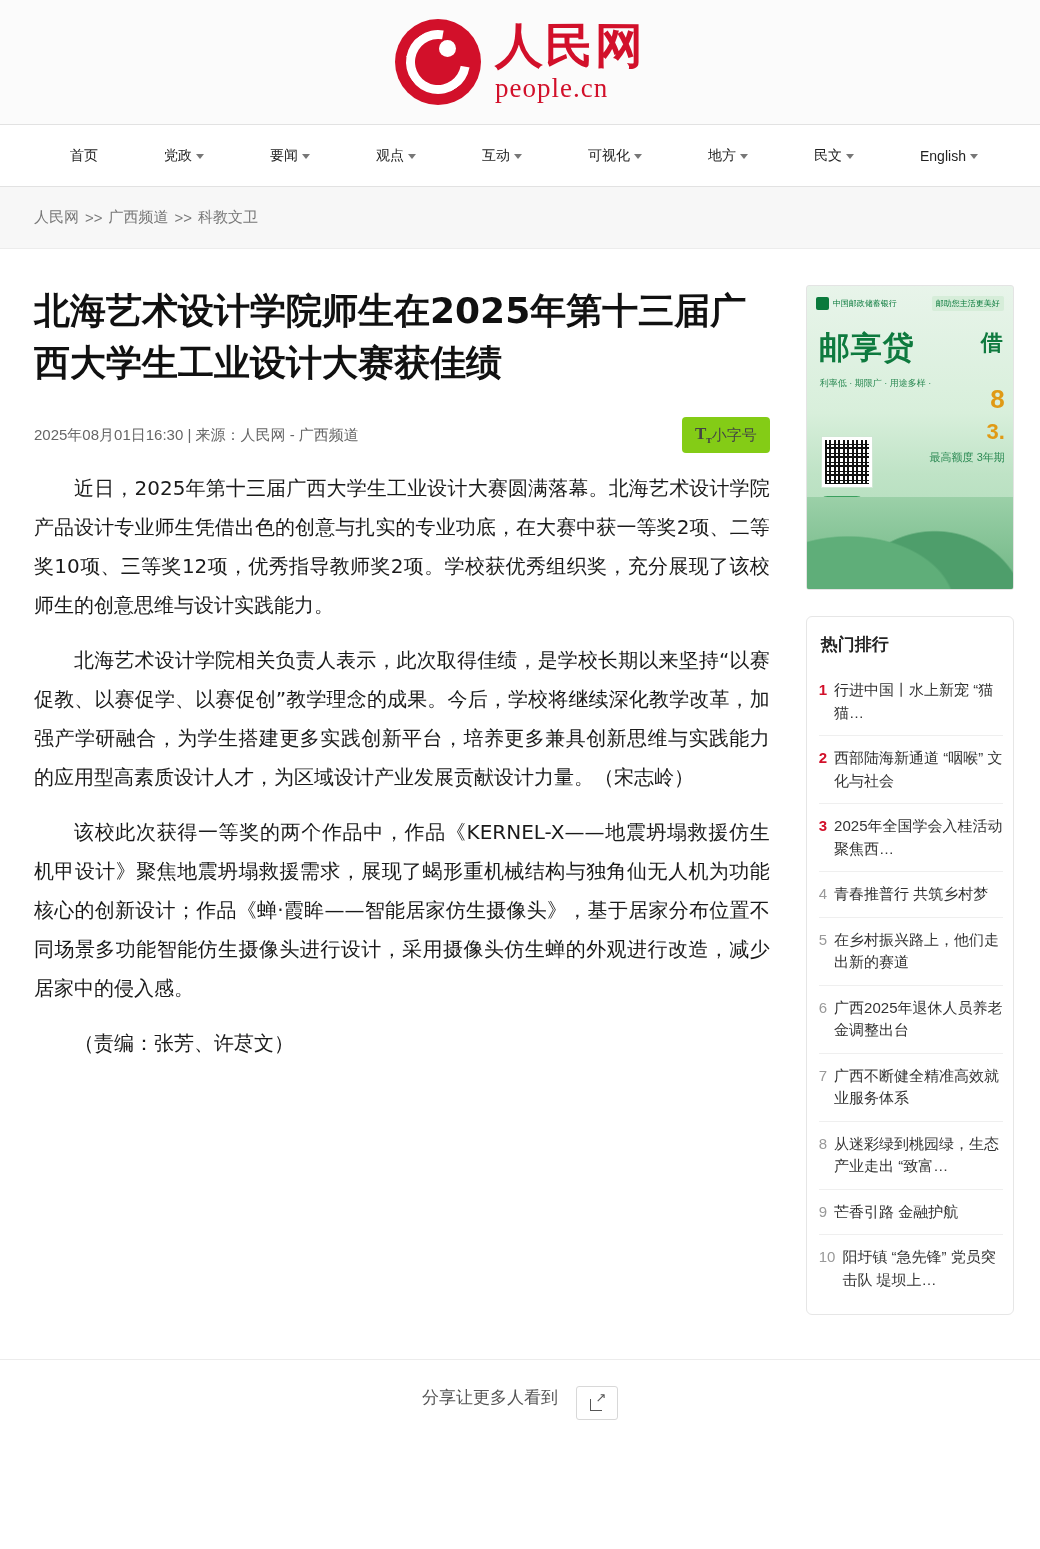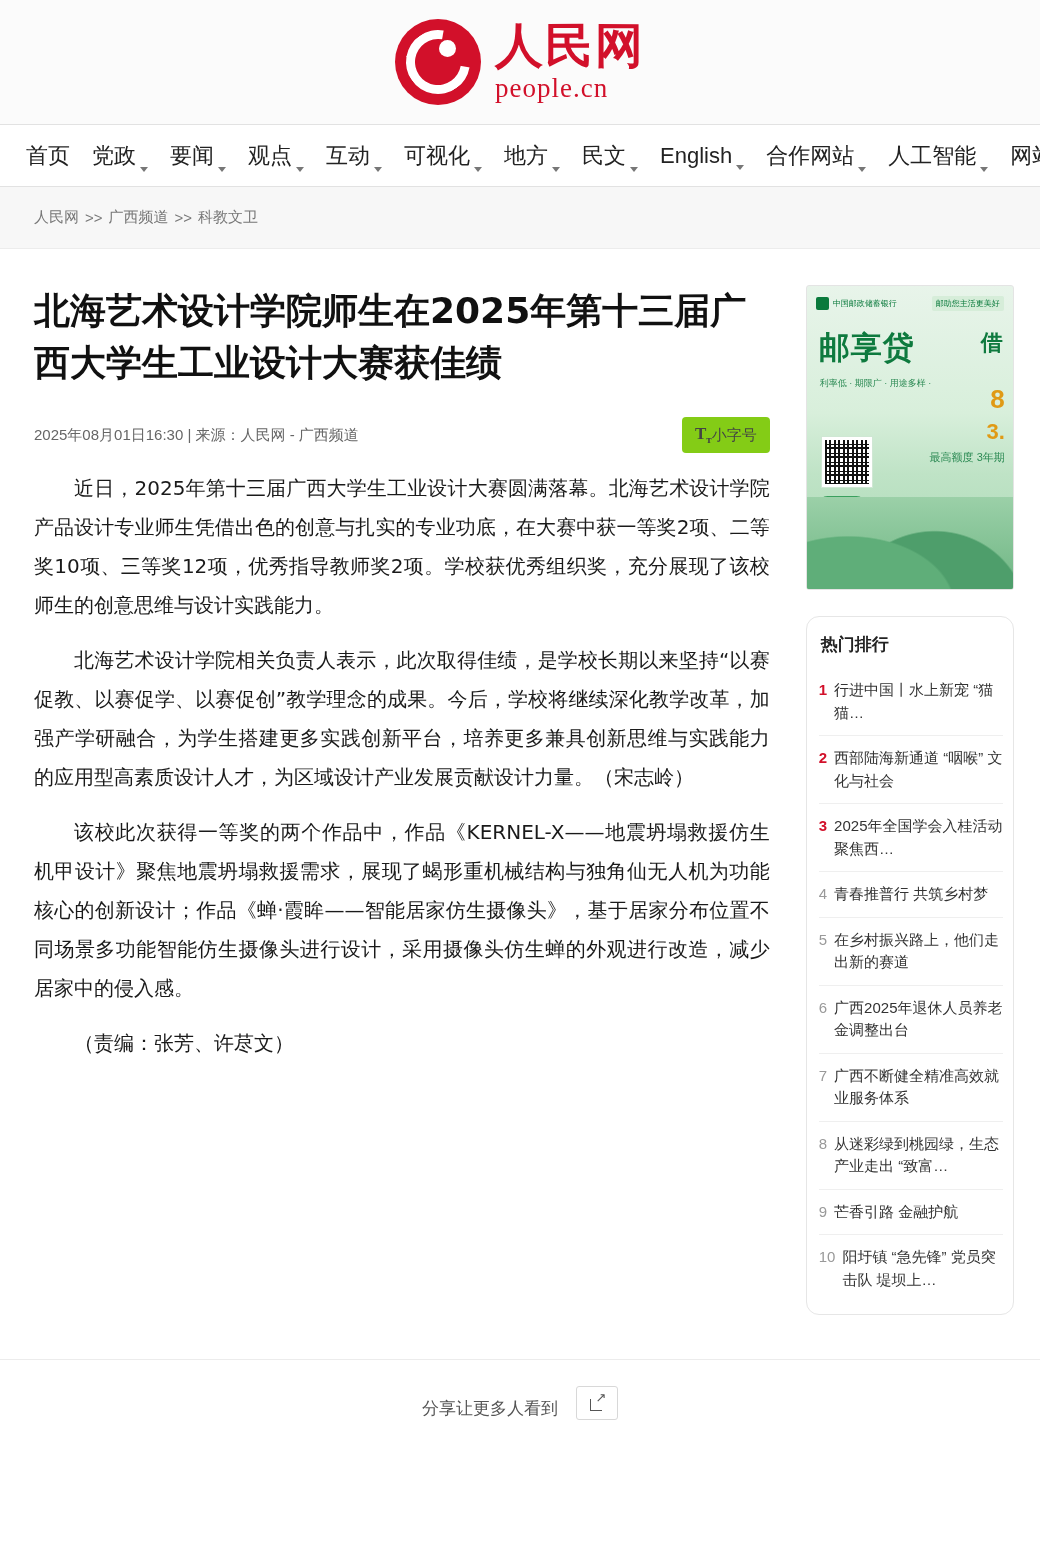--- a/index.html
+++ b/index.html
@@ -51,23 +51,24 @@
   .nav {
     height: 62px;
     border-bottom: 1px solid #e2e2e2;
     display: flex; align-items: center;
     padding: 0 26px;
     background: #fff;
     position: relative;
   }
   .nav-items { display: flex; align-items: center; flex: 1; }
   .nav-item {
-    font-size: 22px; color: #222; margin-right: 22px;
-    display: flex; align-items: flex-end; gap: 4px; cursor: pointer;
+    font-size: 14px; color: #222; margin-right: 22px;
+    display: flex; align-items: center; gap: 4px; cursor: pointer;
     white-space: nowrap;
+    margin-left: 44px;
   }
   .caret {
     width: 0; height: 0;
     border-left: 4px solid transparent;
     border-right: 4px solid transparent;
     border-top: 5px solid #777;
     display: inline-block; position: relative; top: 1px;
   }
 
   
@@ -164,40 +165,40 @@
   .ad-mtn {
     position: absolute; bottom: 0; left: 0; width: 100%; height: 92px;
     background:
       radial-gradient(ellipse at 20% 120%, #5fae79 0 45%, transparent 46%),
       radial-gradient(ellipse at 62% 130%, #4e9e6b 0 50%, transparent 51%),
       linear-gradient(180deg,#9bd0a8 0%,#6fb684 100%);
   }
 
   
   .hot {
-    margin-top: 26px; border: 1px solid #e6e6e6; border-radius: 13px;
+    margin-top: 26px; border: 1px solid #e6e6e6; border-radius: 6px;
     background: #fff;
   }
   .hot-head {
     font-size: 17px; font-weight: bold; color: #222;
     padding: 16px 12px 12px 14px;
   }
   .hot-list { padding: 0 10px 12px 12px; }
   .hot-item {
     display: flex; gap: 7px; padding: 11px 0;
     border-top: 1px solid #efefef;
     font-size: 15px; line-height: 1.5; color: #333;
   }
   .hot-item .rk { color: #d2102a; font-weight: bold; flex: none; }
   .hot-item .rk.gray { color: #999; font-weight: normal; }
   .hot-item .tx { overflow: hidden; }
 
   
   .share {
-    margin-top: 44px; display: flex; align-items: flex-end; justify-content: center;
+    margin-top: 44px; display: flex; align-items: flex-start; justify-content: center;
     gap: 18px; border-top: 1px solid #ececec; padding: 26px 0 20px 0;
   }
   .share-txt { font-size: 17px; color: #555; }
   .share-box {
     width: 42px; height: 34px; border: 1px solid #d8d8d8; border-radius: 3px;
     display: flex; align-items: center; justify-content: center; cursor: pointer;
   }
   .share-arrow { position: relative; width: 15px; height: 15px; }
   .share-arrow::before {
     content: ""; position: absolute; left: 0; bottom: 0;

